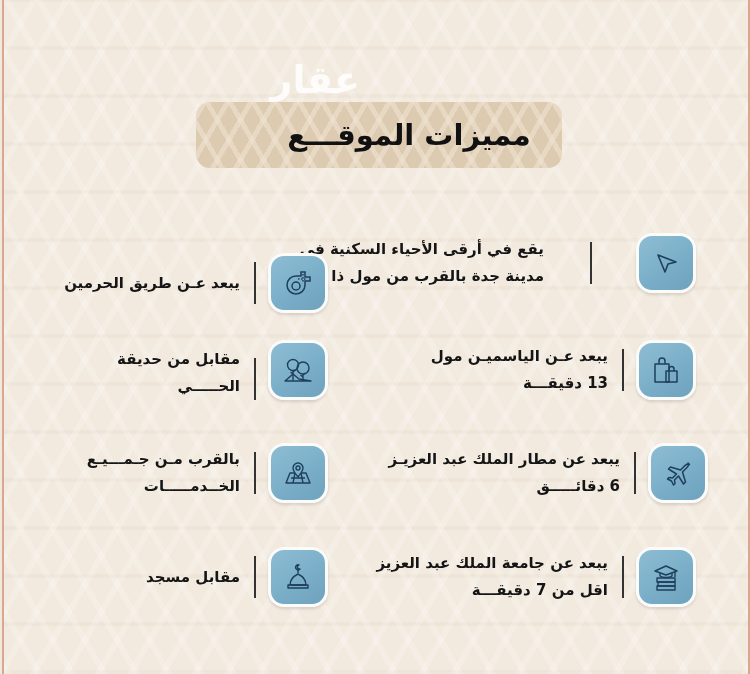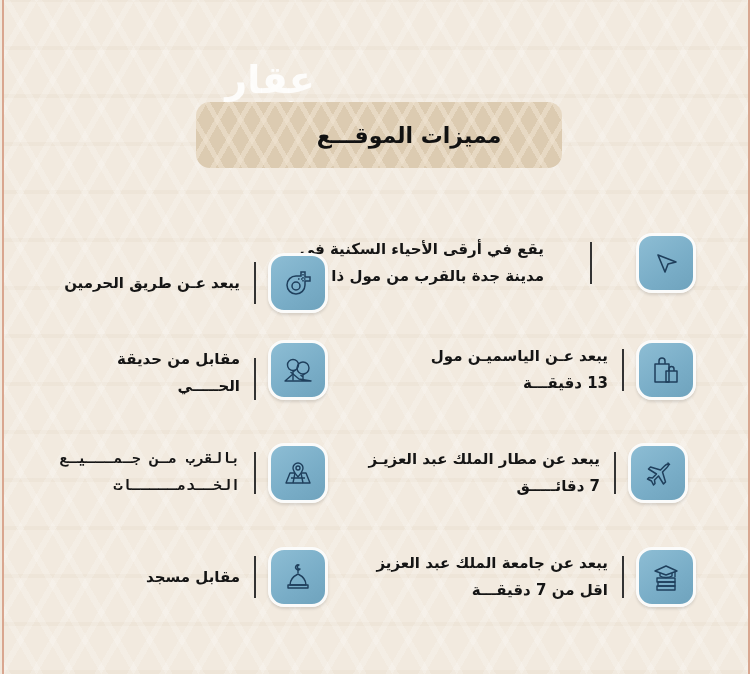--- a/index.html
+++ b/index.html
@@ -13,36 +13,36 @@
     position: absolute; left: 2px; top: 0; width: 744px; height: 674px;
     background-color: #f2eadf;
     background-image:
       repeating-linear-gradient(60deg, rgba(255,255,255,0.18) 0 6px, transparent 6px 28px),
       repeating-linear-gradient(-60deg, rgba(255,255,255,0.18) 0 6px, transparent 6px 28px),
       repeating-linear-gradient(0deg, rgba(226,214,196,0.25) 0 4px, transparent 4px 48px);
     border-left: 2px solid #d9a68f;
     border-right: 2px solid #d9a68f;
   }
   .watermark {
-    position: absolute; left: 201px; top: 60px; width: 130px;
-    text-align: center; color: rgba(255,255,255,0.85);
+    position: absolute; left: 226px; top: 60px; width: 130px;
+    text-align: right; color: rgba(255,255,255,0.85);
   }
   .watermark .wm-main { font-size: 38px; font-weight: bold; line-height: 40px; letter-spacing: 2px; }
   .watermark .wm-sub { font-family: "DejaVu Serif", serif; font-size: 13px; line-height: 14px; }
   .title-box {
     position: absolute; left: 192px; top: 102px; width: 366px; height: 66px;
     border-radius: 14px;
     background-color: #dccbb1;
     background-image:
       repeating-linear-gradient(60deg, rgba(240,228,210,0.55) 0 5px, transparent 5px 20px),
       repeating-linear-gradient(-60deg, rgba(240,228,210,0.55) 0 5px, transparent 5px 20px);
     display: flex; align-items: center; justify-content: center;
   }
   .title-box .title {
-    font-size: 22px; font-weight: bold; color: #111; direction: rtl;
+    font-size: 29px; font-weight: bold; color: #111; direction: rtl;
     margin-left: 60px;
   }
   .feature {
     position: absolute; display: flex; flex-direction: row-reverse; align-items: center;
   }
   .icon-tile {
     width: 54px; height: 54px; border-radius: 16px;
     background: linear-gradient(145deg, #8dbdd4 0%, #79adc7 60%, #6fa3bd 100%);
     border: 3px solid #fbfbfa;
     box-shadow: 0 2px 3px rgba(0,0,0,0.12);
@@ -126,34 +126,34 @@
         <path d="M4 28 L12 21 L18 26 L30 28 Z"></path>
       </svg>
     </div>
     <div class="divider"></div>
     <div class="ftext">
       <div>مقابل من حديقة</div>
       <div>الحـــــي</div>
     </div>
   </div>
 
-  <div class="feature" style="right:60px; top:443px;">
+  <div class="feature" style="right:40px; top:443px;">
     <div class="icon-tile">
       <svg viewBox="0 0 34 34" fill="none" stroke="#1f3f5c" stroke-width="1.5" stroke-linejoin="round">
         <path d="M27 7 c1.5 1.5 0 3.5 -1.5 5 l-4 4 l3 10 l-2 2 l-5 -8 l-4 4 l0.5 3.5 l-1.5 1.5 l-2 -4 l-4 -2 l1.5 -1.5 l3.5 0.5 l4 -4 l-8 -5 l2 -2 l10 3 l4 -4 c1.5 -1.5 3.5 -3 5 -1.5 z"></path>
       </svg>
     </div>
     <div class="divider"></div>
     <div class="ftext">
       <div>يبعد عن مطار الملك عبد العزيـز</div>
-      <div>7 دقائـــــق</div>
-    </div>
-  </div>
-
-  <div class="feature" style="right:420px; top:443px;font-family:Liberation Mono, monospace;">
+      <div>6 دقائـــــق</div>
+    </div>
+  </div>
+
+  <div class="feature" style="right:420px; top:443px;">
     <div class="icon-tile">
       <svg viewBox="0 0 34 34" fill="none" stroke="#1f3f5c" stroke-width="1.4" stroke-linejoin="round">
         <path d="M5 27 L9 17 L25 17 L29 27 Z"></path>
         <path d="M10 22 h14 M14 17 l-2 10 M20 17 l2 10"></path>
         <path d="M17 21 c-3 -4 -5 -6 -5 -9 a5 5 0 0 1 10 0 c0 3 -2 5 -5 9 z" fill="#7fb2cb"></path>
         <circle cx="17" cy="12" r="2"></circle>
       </svg>
     </div>
     <div class="divider"></div>
     <div class="ftext">

